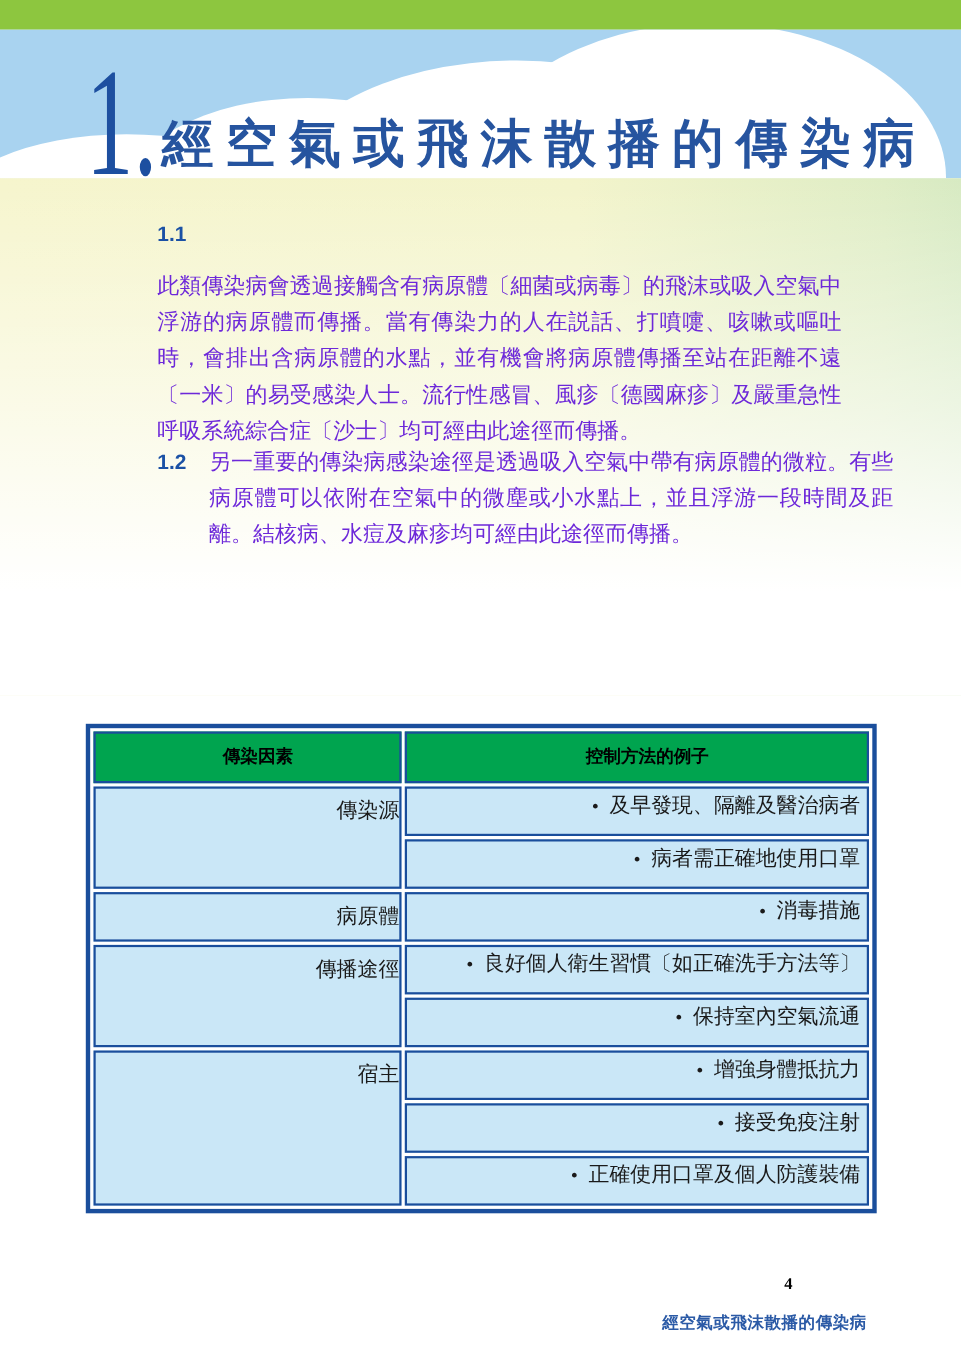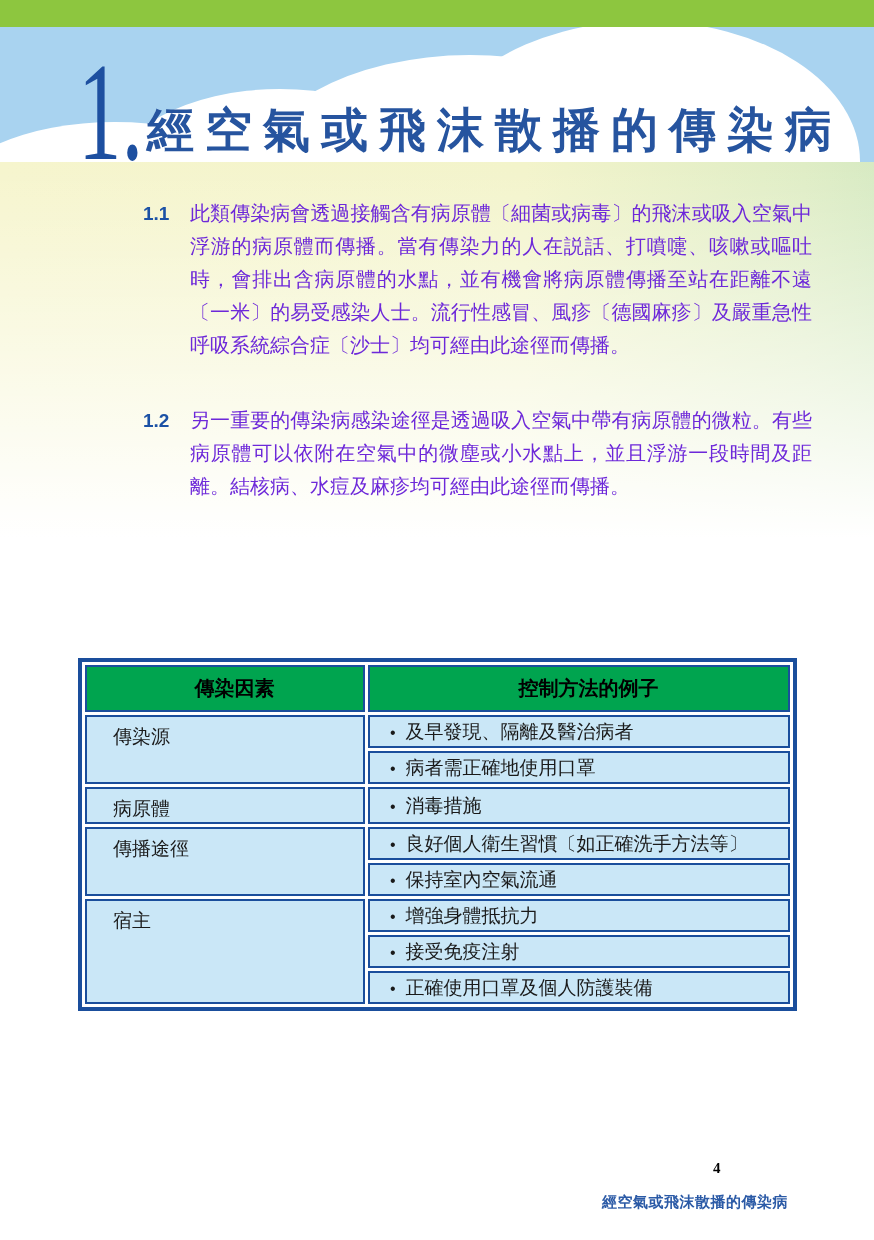--- a/index.html
+++ b/index.html
@@ -37,34 +37,34 @@
     font-family:"Liberation Serif", serif; font-size:47px; font-weight:bold;
     letter-spacing:11px; color:#26549F; white-space:nowrap;
   }
   
   .para { position:absolute; left:143px; width:669px; z-index:5; display:flex; align-items:flex-start; }
   .pnum { flex:0 0 47px; font-weight:bold; color:#1B51A5; font-size:19px; line-height:33px; }
   .ptext {
     margin:0; width:622px; font-size:20px; line-height:33px; color:#6d28d9;
     text-align:justify; text-justify:inter-ideograph;
   }
-  .p1 { top:197px; } .p2 { top:404px; } .p3 { top:541px; } .p4 { top:1039px; }
+  .p1 { top:197px;flex-direction:column; } .p2 { top:404px; } .p3 { top:541px; } .p4 { top:1039px; }
   
   .table-wrap {
     position:absolute; left:78px; top:658px; width:719px; z-index:5;
     border:4px solid #1A4E9C; background:#ffffff; box-sizing:border-box;
   }
   .table-wrap table { width:100%; border-collapse:separate; border-spacing:3px; }
   .table-wrap th {
     background:#00A44F; border:2px solid #1A4E9C; height:41px;
-    font-size:20px; font-weight:bold; color:#000000; text-align:center;padding-left:20px;
+    font-size:16px; font-weight:bold; color:#000000; text-align:center;padding-left:20px;
   }
-  .table-wrap td { background:#CAE7F7; border:2px solid #1A4E9C; font-size:19px; color:#1A1A1A; }
+  .table-wrap td { background:#CAE7F7; border:2px solid #1A4E9C; font-size:19px; color:#1A1A1A;text-align:right; }
   td.factor { width:250px; vertical-align:top; padding:7px 0 0 26px; }
-  td.method { height:29px; padding:0 6px 0 20px; vertical-align:middle; }
+  td.method { height:29px; padding:0 6px 12px 20px; vertical-align:middle; }
   .bullet { display:inline-block; margin-right:10px; font-size:16px; }
   
   .page-number {
     position:absolute; left:713px; top:1160px; z-index:5;
     font-family:"Liberation Serif", serif; font-size:15px; font-weight:bold; color:#000000;
   }
   .footer-label {
     position:absolute; left:602px; top:1193px; z-index:5;
     font-family:"Liberation Serif", serif; font-size:15px; font-weight:bold;
     letter-spacing:0.5px; color:#2B5AA6;

